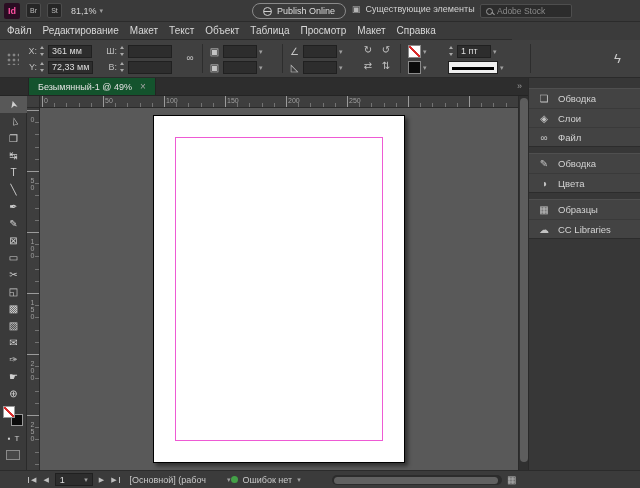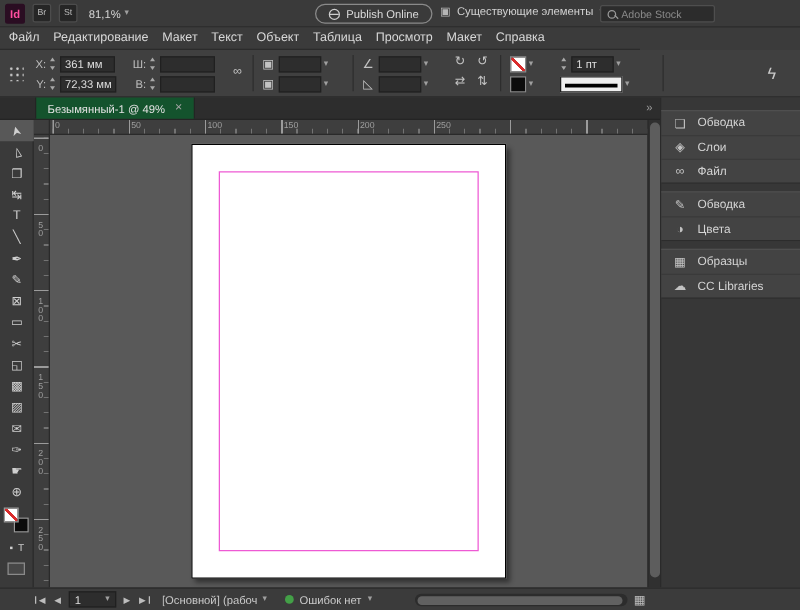--- a/index.html
+++ b/index.html
@@ -92,23 +92,23 @@
   .pitem + .pitem{border-top:1px solid #3a3a3a;}
   .picon{width:12px;text-align:center;color:#c2c2c2;font-size:10px;flex:none;}
 
   
   .statusbar{position:absolute;left:0;top:470px;width:640px;height:18px;background:#3b3b3b;border-top:1px solid #2b2b2b;display:flex;align-items:center;font-size:9px;color:#c9c9c9;position:absolute;}
   .pagenav{margin-left:30px;display:flex;align-items:center;gap:5px;}
   .navbtn{font-size:7px;color:#bdbdbd;position:relative;padding:2px 1px;}
   .navbtn.first::before{content:"";position:absolute;left:-2px;top:3px;bottom:3px;width:1px;background:#bdbdbd;}
   .navbtn.last::after{content:"";position:absolute;right:-2px;top:3px;bottom:3px;width:1px;background:#bdbdbd;}
   .pagebox{width:38px;height:13px;background:#2d2d2d;border:1px solid #202020;display:flex;align-items:center;justify-content:space-between;padding:0 4px;color:#ddd;}
-  .masterinfo{margin-left:12px;display:flex;align-items:center;gap:4px;max-width:128px;}
+  .masterinfo{margin-left:12px;display:flex;align-items:center;gap:21px;max-width:128px;}
   .ellip{white-space:nowrap;overflow:hidden;text-overflow:ellipsis;max-width:112px;}
-  .preflight{margin-left:14px;display:flex;align-items:center;gap:5px;justify-content:space-between;}
+  .preflight{display:flex;align-items:center;gap:5px;justify-content:space-between;}
   .dot{width:7px;height:7px;border-radius:50%;background:#43a047;flex:none;}
   .hscroll{position:absolute;left:332px;top:4px;width:170px;height:10px;background:#2c2c2c;border-radius:5px;}
   .hthumb{position:absolute;left:2px;top:1.5px;width:164px;height:7px;background:#616161;border-radius:4px;}
   .pagesview{position:absolute;left:507px;top:3px;font-size:10px;color:#b9b9b9;}
 </style>
 </head>
 <body>
 
 <div class="app">
 

